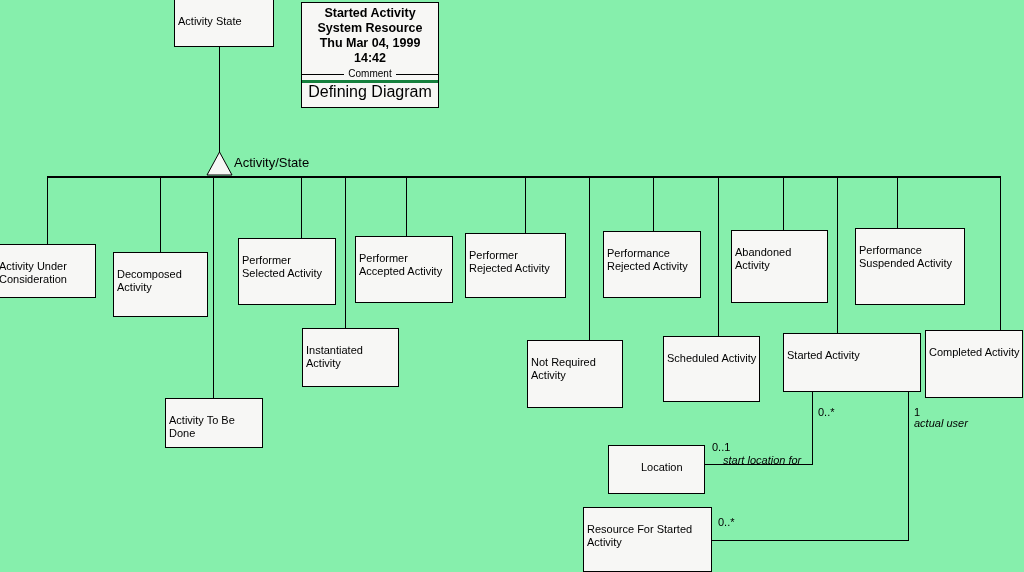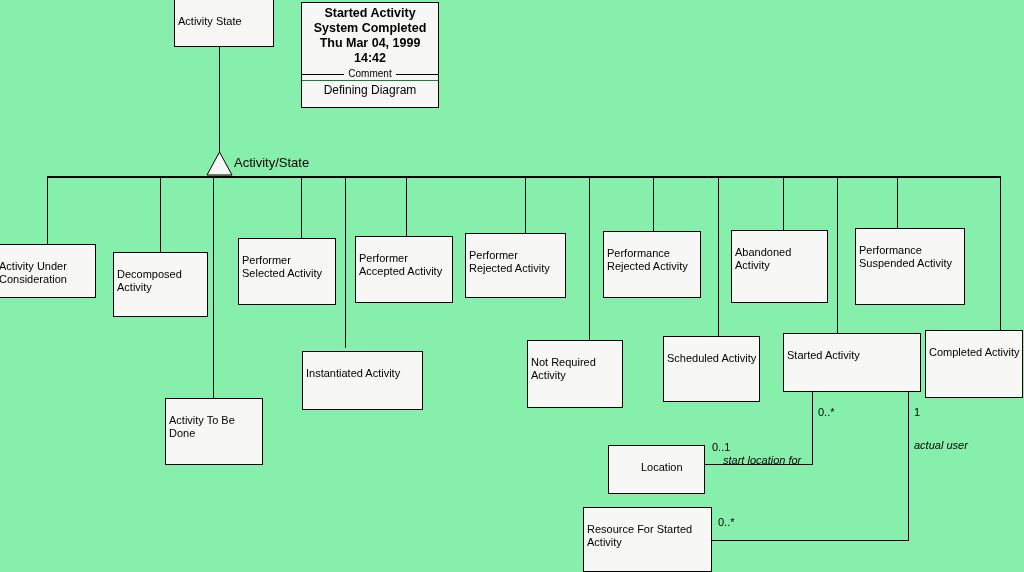--- a/index.html
+++ b/index.html
@@ -53,23 +53,23 @@
     left: 0; right: 0; top: 6px;
     border-top: 1px solid #000;
   }
   .titlebox .tb-sep .sep-label {
     position: relative;
     background: #f7f7f5;
     padding: 0 4px;
     z-index: 2;
   }
   .titlebox .tb-foot {
-    border-top: 1px solid #15803d;
+    border-top: 3px solid #15803d;
     text-align: center;
-    font-size: 12px;
+    font-size: 16px;
     line-height: 16px;
     padding: 1px 0 2px 0;
   }
   .hline {
     position: absolute;
     border-top: 1px solid #000;
     height: 0;
   }
   .hline.thick { border-top-width: 2px; }
   .vline {
@@ -100,21 +100,21 @@
 
 <div id="canvas">
 
   <div class="node" style="left:174px; top:-1px; width:100px; height:48px;">
     <span>Activity State</span>
   </div>
 
   <div class="titlebox" style="left:301px; top:2px; width:138px; height:106px;">
     <div class="tb-head">
       <div>Started Activity</div>
-      <div>System Completed</div>
+      <div>System Resource</div>
       <div>Thu Mar 04, 1999</div>
       <div>14:42</div>
     </div>
     <div class="tb-sep">
       <div class="sep-line"></div>
       <span class="sep-label">Comment</span>
     </div>
     <div class="tb-foot">Defining Diagram</div>
   </div>
 
@@ -146,31 +146,31 @@
   <div class="node" style="left:-5px; top:244px; width:101px; height:54px;">
     <span>Activity Under
 Consideration</span>
   </div>
 
   <div class="node" style="left:113px; top:252px; width:95px; height:65px;">
     <span>Decomposed
 Activity</span>
   </div>
 
-  <div class="node" style="left:165px; top:398px; width:98px; height:67px;">
+  <div class="node" style="left:165px; top:398px; width:98px; height:50px;">
     <span>Activity To Be
 Done</span>
   </div>
 
   <div class="node" style="left:238px; top:238px; width:98px; height:67px;">
     <span>Performer
 Selected Activity</span>
   </div>
 
-  <div class="node" style="left:302px; top:351px; width:121px; height:59px;">
+  <div class="node" style="left:302px; top:328px; width:97px; height:59px;">
     <span>Instantiated Activity</span>
   </div>
 
   <div class="node" style="left:355px; top:236px; width:98px; height:67px;">
     <span>Performer
 Accepted Activity</span>
   </div>
 
   <div class="node" style="left:465px; top:233px; width:101px; height:65px;">
     <span>Performer
@@ -220,16 +220,16 @@
 
   <div class="vline" style="left:812px; top:392px; height:72px;"></div>
   <div class="hline" style="left:705px; top:464px; width:108px;"></div>
   <div class="edge-label" style="left:818px; top:406px;">0..*</div>
   <div class="edge-label" style="left:712px; top:441px;">0..1</div>
   <div class="edge-label ital" style="left:723px; top:454px;">start location for</div>
 
   <div class="vline" style="left:908px; top:392px; height:148px;"></div>
   <div class="hline" style="left:712px; top:540px; width:197px;"></div>
   <div class="edge-label" style="left:914px; top:406px;">1</div>
-  <div class="edge-label ital" style="left:914px; top:439px;">actual user</div>
+  <div class="edge-label ital" style="left:914px; top:417px;">actual user</div>
   <div class="edge-label" style="left:718px; top:516px;">0..*</div>
 
 </div>
 
 </body></html>

